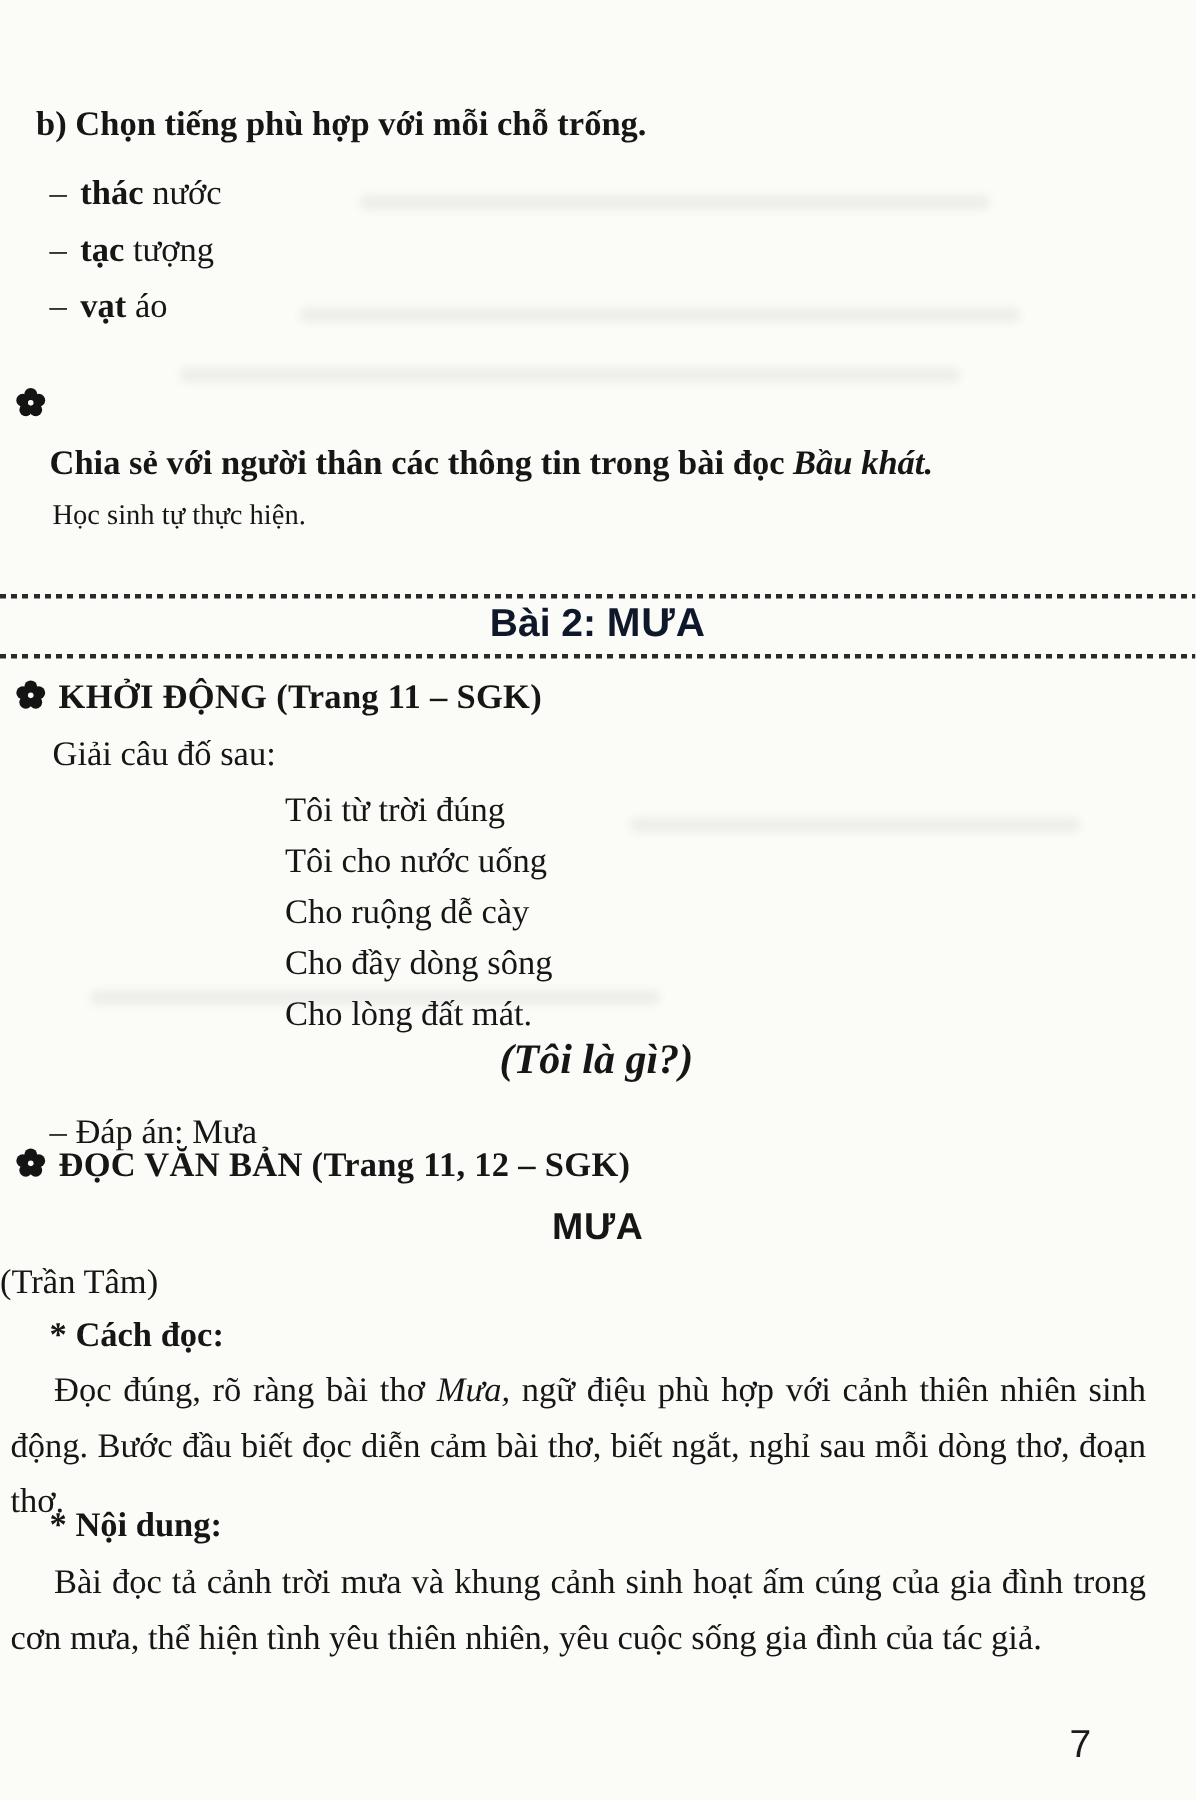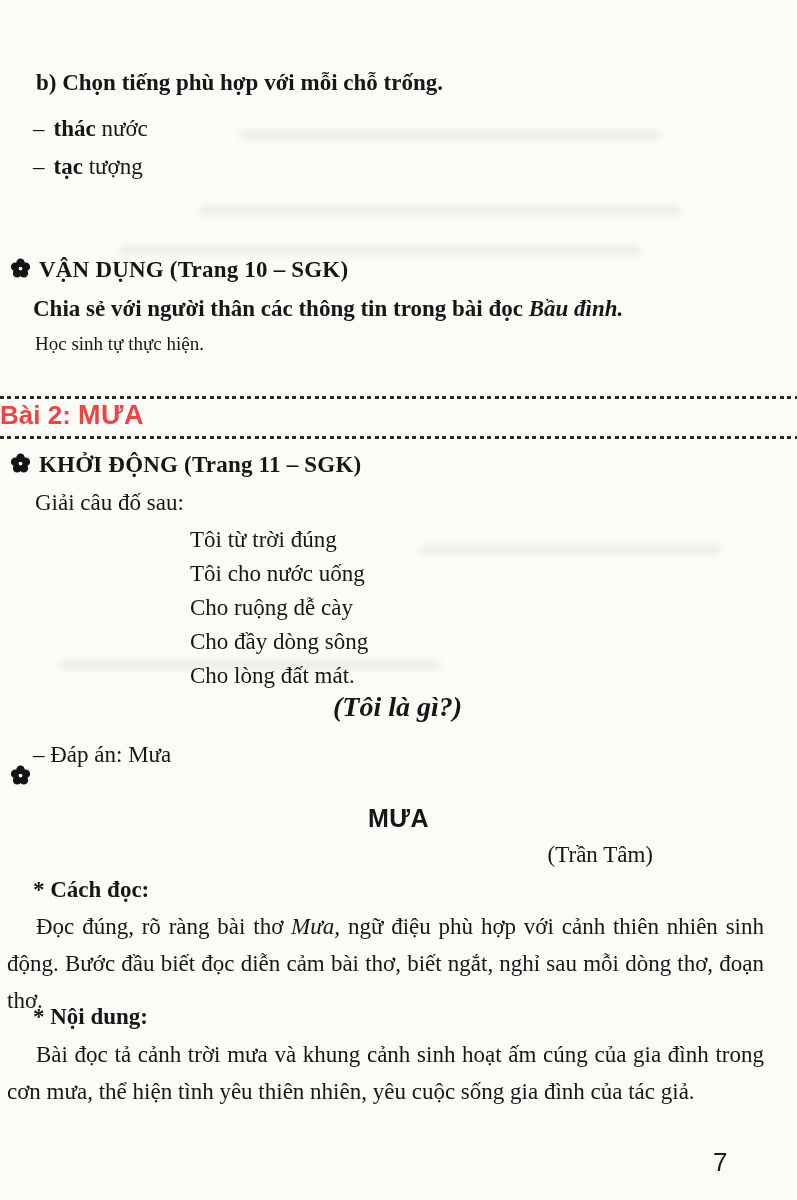--- a/index.html
+++ b/index.html
@@ -12,21 +12,21 @@
     overflow: hidden;
   }
   .page { position: absolute; inset: 0; }
 
   .abs { position: absolute; }
 
   .bold { font-weight: bold; }
   .italic { font-style: italic; }
 
   
-  .item-b { left: 36px; top: 70px; font-size: 23px; font-weight: bold; }
+  .item-b { left: 24px; top: 70px; font-size: 23px; font-weight: bold; }
   .pair-list { left: 33px; top: 110px; font-size: 23px; line-height: 37.5px; }
   .pair-row .dash { margin-right: 9px; }
 
   
   .sec-heading { left: 10px; font-size: 23px; font-weight: bold; letter-spacing: 0.2px; }
   .sec-heading .flower { display: inline-block; vertical-align: -2px; margin-right: 8px; }
   .van-dung-heading { top: 257px; }
   .khoi-dong-heading { top: 452px; }
   .doc-van-ban-heading { top: 764px; }
 
@@ -34,37 +34,37 @@
   .answer-line-1 { left: 35px; top: 333px; font-size: 19px; }
 
   
   .rule-dashed {
     left: 0; width: 797px; height: 3px;
     background: repeating-linear-gradient(90deg, #2a2a2a 0 4px, transparent 4px 7.5px);
   }
   .rule-top { top: 396px; }
   .rule-bottom { top: 436px; }
   .banner-title {
-    left: 0; top: 400px; width: 797px; 
+    left: 0; top: 400px; width: 797px; text-align: center;
     font-family: "Liberation Sans", sans-serif;
-    font-weight: bold; font-size: 26px; color: #ef4444;
+    font-weight: bold; font-size: 26px; color: #0f172a;
   }
   .banner-title .lesson-name { font-size: 27px; letter-spacing: 0.5px; }
 
   .riddle-intro { left: 35px; top: 490px; font-size: 23px; }
   .riddle-poem { left: 190px; top: 523px; font-size: 23px; line-height: 34px; }
   .riddle-question { left: 333px; top: 691px; font-size: 28px; font-style: italic; font-weight: bold; }
   .riddle-answer { left: 33px; top: 742px; font-size: 23px; }
 
   .reading-title {
     left: 0; top: 804px; width: 797px; text-align: center;
     font-family: "Liberation Sans", sans-serif;
     font-weight: bold; font-size: 25px; letter-spacing: 0.5px;
   }
-  .reading-author { left: 0; top: 842px; width: 653px; text-align: right; font-size: 23px; }
+  .reading-author { left: 0; top: 842px; width: 653px; text-align: left; font-size: 23px; }
 
   .sub-label { left: 33px; font-size: 23px; font-weight: bold; }
   .cach-doc-label { top: 877px; }
   .noi-dung-label { top: 1004px; }
 
   .paragraph {
     left: 7px; top: 0; width: 757px;
     font-size: 23px; line-height: 37px;
     text-align: justify; text-indent: 29px;
   }
@@ -90,36 +90,39 @@
 
   <div class="abs item-b">b) Chọn tiếng phù hợp với mỗi chỗ trống.</div>
 
   <div class="abs pair-list">
     <div class="pair-row">
       <span class="dash">–</span><span class="bold">thác</span><span> nước</span>
     </div>
     <div class="pair-row">
       <span class="dash">–</span><span class="bold">tạc</span><span> tượng</span>
     </div>
+    <div class="pair-row">
+      <span class="dash">–</span><span class="bold">vạt</span><span> áo</span>
+    </div>
   </div>
 
   <div class="abs sec-heading van-dung-heading">
     <span class="flower"><svg width="21" height="21" viewBox="0 0 24 24">
           <g fill="#141414">
             <circle cx="12" cy="5.6" r="4.9"></circle>
             <circle cx="18.1" cy="10.1" r="4.9"></circle>
             <circle cx="15.8" cy="17.3" r="4.9"></circle>
             <circle cx="8.2" cy="17.3" r="4.9"></circle>
             <circle cx="5.9" cy="10.1" r="4.9"></circle>
           </g>
           <circle cx="12" cy="12" r="2.1" fill="#fbfbf8"></circle>
-        </svg></span><span>VẬN DỤNG (Trang 10 – SGK)</span>
+        </svg></span>
   </div>
   <div class="abs task-line">
-    <span>Chia sẻ với người thân các thông tin trong bài đọc </span><span class="italic">Bầu đình.</span>
+    <span>Chia sẻ với người thân các thông tin trong bài đọc </span><span class="italic">Bầu khát.</span>
   </div>
   <div class="abs answer-line-1">Học sinh tự thực hiện.</div>
 
   <div class="abs rule-dashed rule-top"></div>
   <div class="abs banner-title">
     <span>Bài 2: </span><span class="lesson-name">MƯA</span>
   </div>
   <div class="abs rule-dashed rule-bottom"></div>
 
   <div class="abs sec-heading khoi-dong-heading">
@@ -148,21 +151,21 @@
   <div class="abs sec-heading doc-van-ban-heading">
     <span class="flower"><svg width="21" height="21" viewBox="0 0 24 24">
           <g fill="#141414">
             <circle cx="12" cy="5.6" r="4.9"></circle>
             <circle cx="18.1" cy="10.1" r="4.9"></circle>
             <circle cx="15.8" cy="17.3" r="4.9"></circle>
             <circle cx="8.2" cy="17.3" r="4.9"></circle>
             <circle cx="5.9" cy="10.1" r="4.9"></circle>
           </g>
           <circle cx="12" cy="12" r="2.1" fill="#fbfbf8"></circle>
-        </svg></span>
+        </svg></span><span>ĐỌC VĂN BẢN (Trang 11, 12 – SGK)</span>
   </div>
   <div class="abs reading-title">MƯA</div>
   <div class="abs reading-author">(Trần Tâm)</div>
 
   <div class="abs sub-label cach-doc-label">* Cách đọc:</div>
   <div class="abs paragraph para-1">
     <span>Đọc đúng, rõ ràng bài thơ </span><span class="italic">Mưa,</span><span> ngữ điệu phù hợp với cảnh thiên nhiên sinh động. Bước đầu biết đọc diễn cảm bài thơ, biết ngắt, nghỉ sau mỗi dòng thơ, đoạn thơ.</span>
   </div>
 
   <div class="abs sub-label noi-dung-label">* Nội dung:</div>

